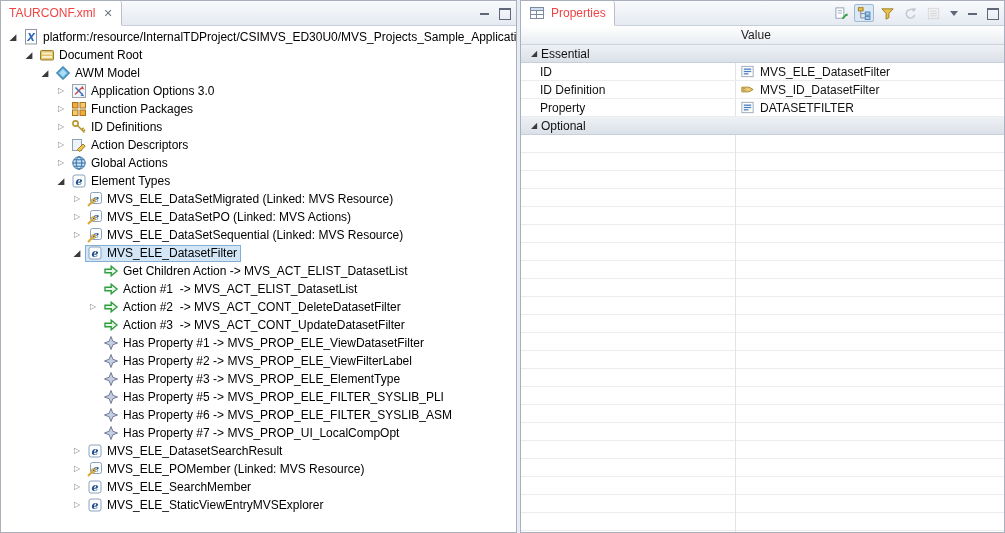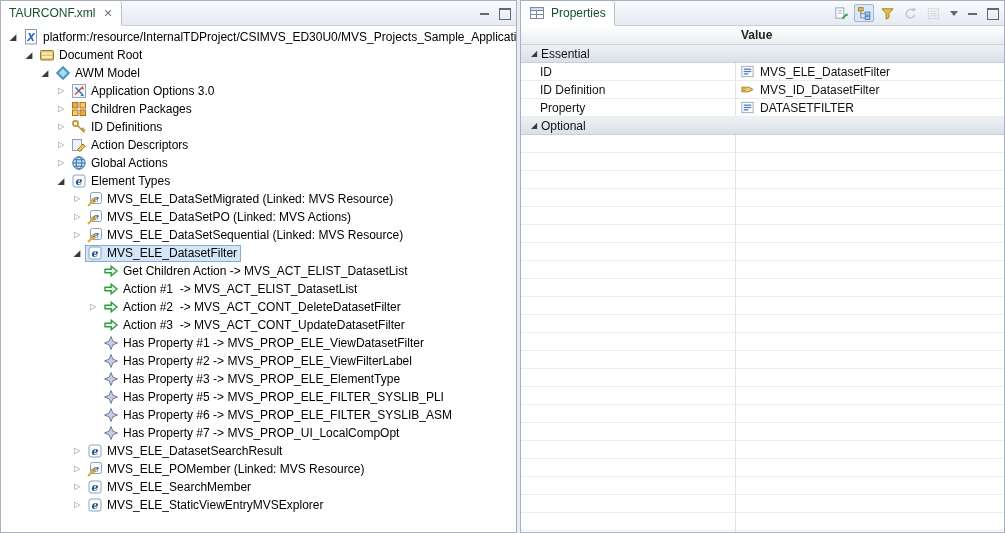--- a/index.html
+++ b/index.html
@@ -11,21 +11,21 @@
   .panel { background:#fff; border:1px solid #a9b0bc; display:flex; flex-direction:column; overflow:hidden; }
   .panel.editor { width:517px; flex:none; }
   .panel.props  { flex:1; }
 
   
   .tabbar { height:25px; flex:none; background:linear-gradient(#f9fafc,#e5eaf2);
             border-bottom:1px solid #c9cfd9; display:flex; align-items:stretch; }
   .tab { display:flex; align-items:center; gap:6px; padding:0 8px; background:#fff;
          border-right:1px solid #b9c0cb; border-bottom:1px solid #fff; margin-bottom:-1px;
          border-top-right-radius:3px; white-space:nowrap; cursor:default; }
-  .tab-title { color:#14532d; }
+  .tab-title { color:#ef4444; }
   .tab-close { color:#6e7684; font-size:11px; cursor:pointer; padding-left:2px; }
 
   .winctl, .props-toolbar { margin-left:auto; display:flex; align-items:center; gap:3px; padding-right:4px; }
 
   .ctl { width:16px; height:16px; position:relative; display:inline-block; cursor:pointer; }
   .minimize-icon::after { content:""; position:absolute; left:3px; top:8px; width:9px; height:2px; background:#5f6877; }
   .maximize-icon::after { content:""; position:absolute; left:3px; top:3px; width:10px; height:9px;
                           border:1px solid #5f6877; border-top:2px solid #5f6877; }
   .view-menu-icon::after { content:""; position:absolute; left:4px; top:6px; width:0; height:0;
                            border-left:4px solid transparent; border-right:4px solid transparent;
@@ -49,21 +49,21 @@
   .row-content.selected { background:#d2e6f8; border-color:#86add3; }
   .icon { width:16px; height:16px; flex:none; display:inline-flex; }
   .icon svg { width:16px; height:16px; }
   .tree-label { color:#000; white-space:pre; }
 
   
   .props-grid { flex:1; display:flex; flex-direction:column; overflow:hidden; background:#fff; }
   .props-header { height:19px; flex:none; display:flex; background:linear-gradient(#ffffff,#e9edf2);
                   border-bottom:1px solid #cdd3db; color:#222; }
   .ph-name { width:214px; flex:none; padding-left:16px; line-height:18px; border-right:1px solid #d8dce2;margin-top:36px; }
-  .ph-value { flex:1; padding-left:6px; line-height:18px;font-weight:bold; }
+  .ph-value { flex:1; padding-left:6px; line-height:18px; }
 
   .props-body { flex:1; position:relative;
                 background:repeating-linear-gradient(to bottom,#fff 0 17px,#ececec 17px 18px); }
   .props-body::before { content:""; position:absolute; left:214px; top:0; bottom:0; width:1px; background:#e3e3e3; z-index:0; }
   .prow { height:18px; display:flex; border-bottom:1px solid #ececec; position:relative; z-index:1; cursor:default; }
   .prow.category { background:linear-gradient(#eef1f5,#dbe1e9); border-bottom:1px solid #c9cfd8; }
   .pc-name { width:214px; flex:none; display:flex; align-items:center; overflow:hidden; }
   .prow.category .pc-name { width:auto; padding-left:6px; }
   .prow.prop .pc-name { padding-left:19px; }
   .pc-value { flex:1; display:flex; align-items:center; gap:5px; padding-left:5px; overflow:hidden; white-space:nowrap; }
@@ -148,21 +148,21 @@
           <span class="twistie collapsed">▷</span>
           <span class="row-content">
             <span class="icon">
               <svg viewBox="0 0 16 16">
                 <rect x="1.5" y="1.5" width="5.5" height="5.5" fill="#f2a93b" stroke="#a8741c"></rect>
                 <rect x="9" y="1.5" width="5.5" height="5.5" fill="#f7c96d" stroke="#a8741c"></rect>
                 <rect x="1.5" y="9" width="5.5" height="5.5" fill="#f7c96d" stroke="#a8741c"></rect>
                 <rect x="9" y="9" width="5.5" height="5.5" fill="#f2a93b" stroke="#a8741c"></rect>
               </svg>
             </span>
-            <span class="tree-label">Children Packages</span>
+            <span class="tree-label">Function Packages</span>
           </span>
         </div>
         <div class="tree-row">
           <span class="indent" style="width: 52px;"></span>
           <span class="twistie collapsed">▷</span>
           <span class="row-content">
             <span class="icon">
               <svg viewBox="0 0 16 16">
                 <circle cx="4.5" cy="4.5" r="2.6" fill="none" stroke="#b8952e" stroke-width="1.6"></circle>
                 <path d="M6.5 6.5 L13.5 13.5 M10.5 10.5 l2.2 -1.7 M12.2 12.2 l2 -1.5" stroke="#b8952e" stroke-width="1.6" fill="none"></path>

